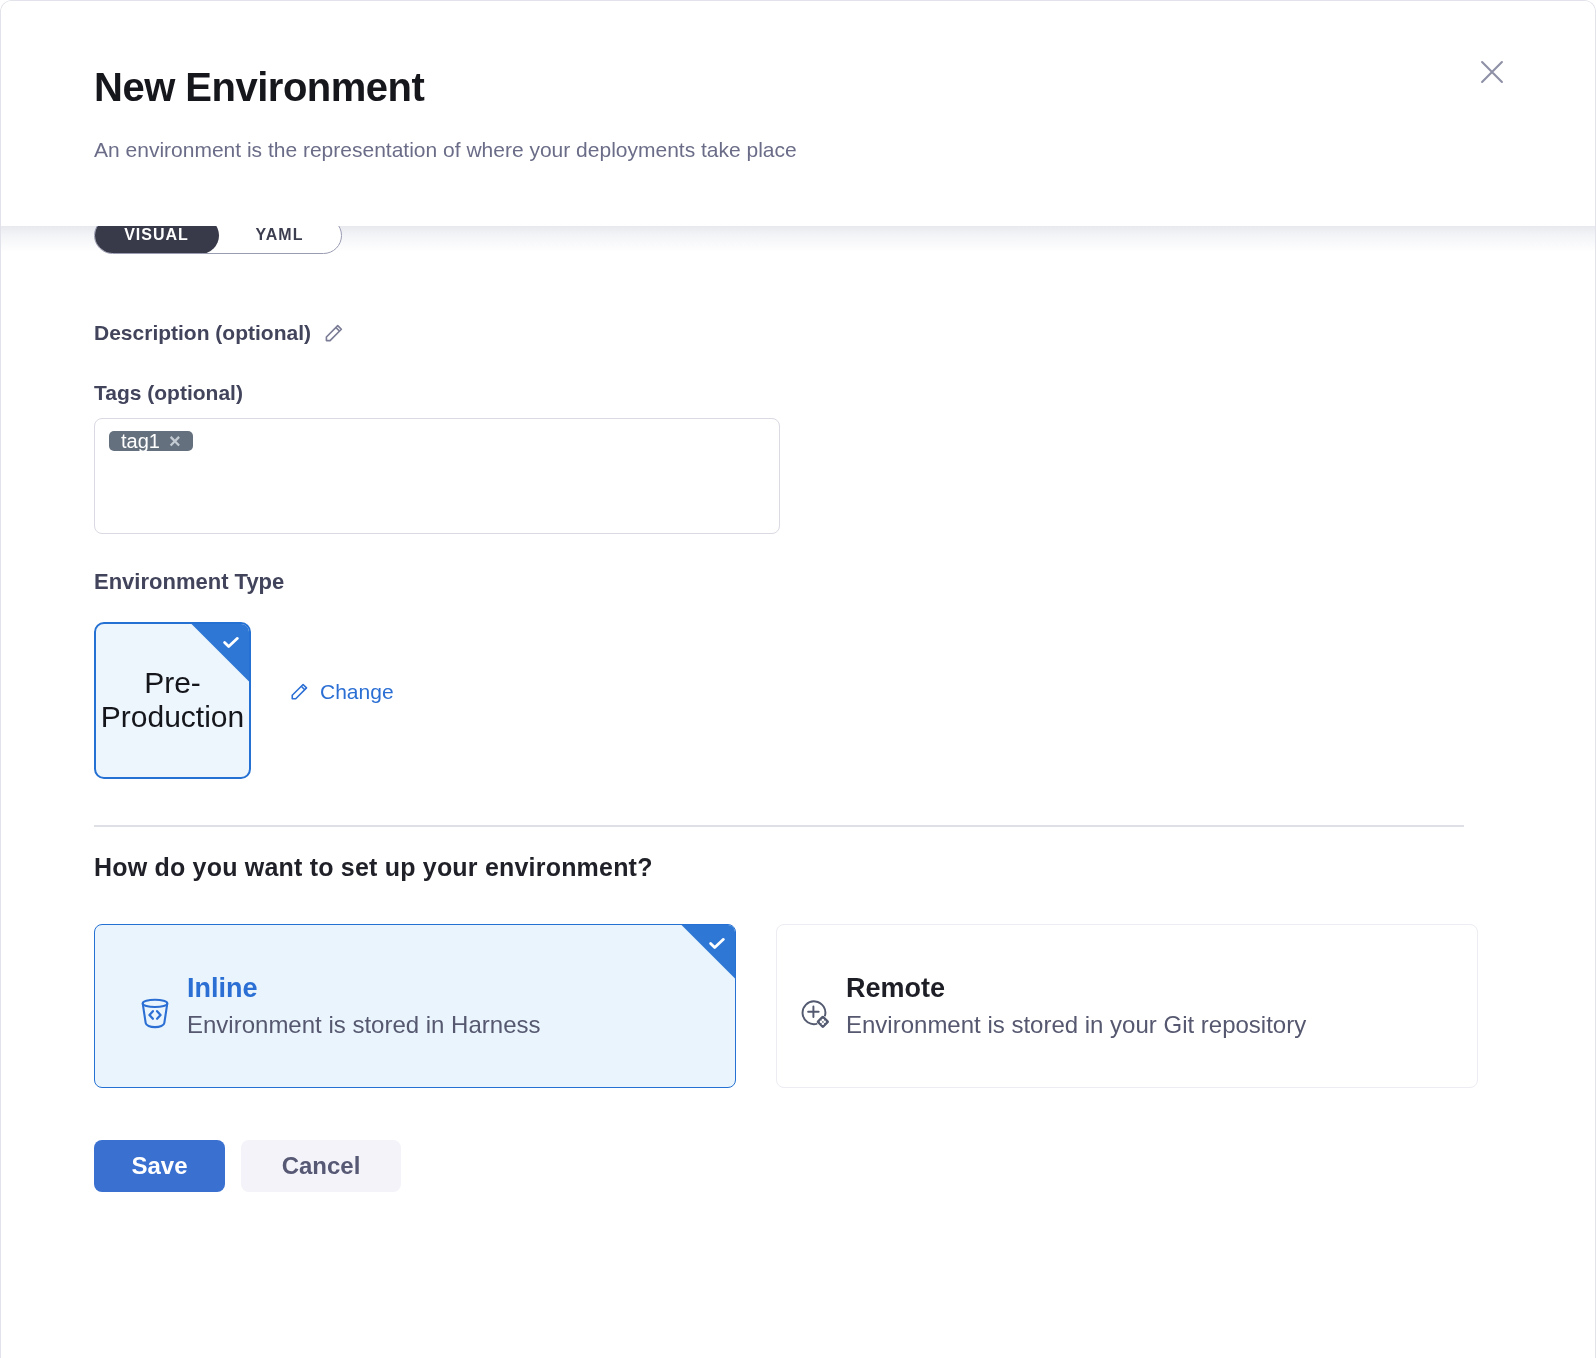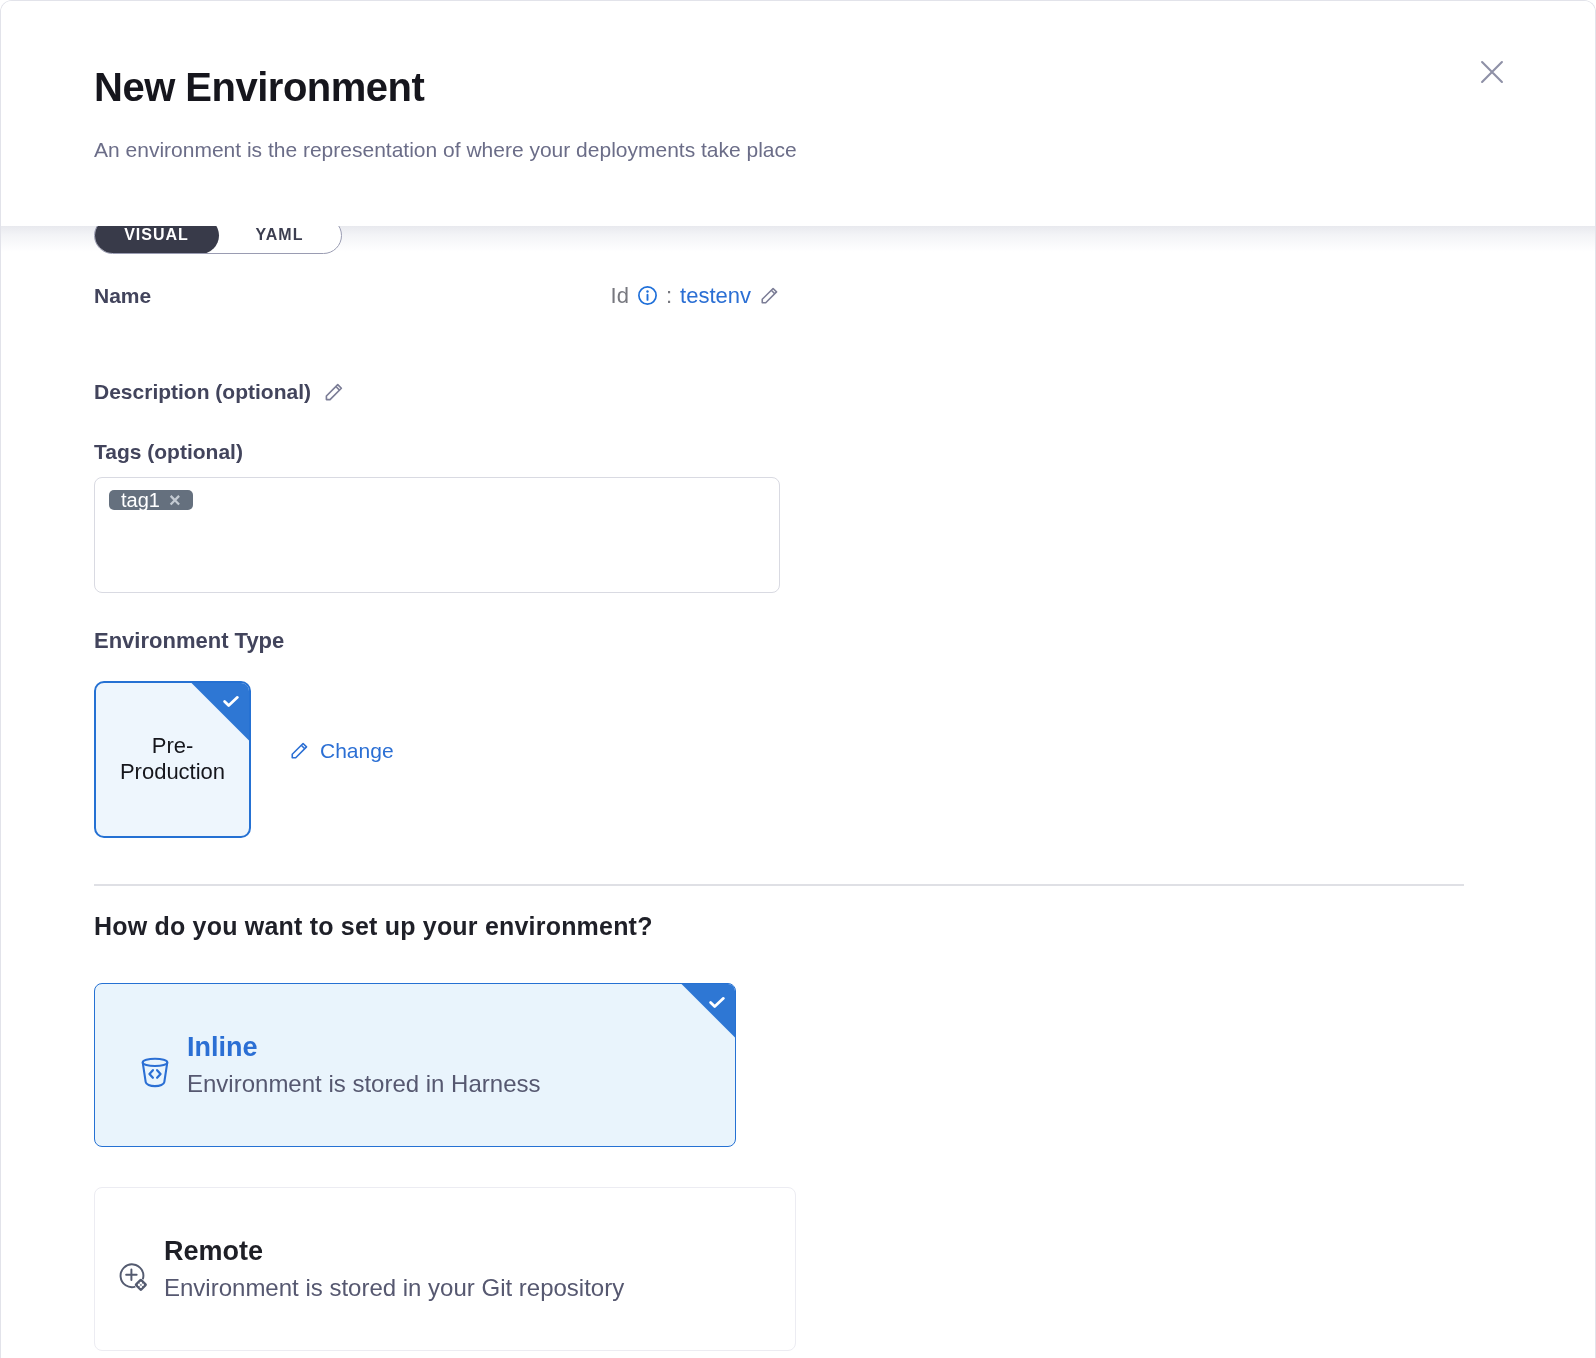--- a/index.html
+++ b/index.html
@@ -93,41 +93,41 @@
   }
   .tag-remove { color:#c3cad2; font-size:20px; cursor:pointer; font-weight:bold; }
 
   
   .envtype-label { margin-top:35px; height:30px; font-size:22px; }
   .envtype-row { margin-top:23px; display:flex; align-items:flex-start; gap:38px; }
   .envtype-card {
     position:relative; width:157px; height:157px;
     background:#eef6fd; border:2px solid #2571d3; border-radius:10px;
     display:flex; align-items:center; justify-content:center; text-align:center;
-    font-size:22px; color:#15161c; cursor:pointer; padding:0 14px;
+    font-size:30px; color:#15161c; cursor:pointer; padding:0 14px;
     overflow:hidden;
   }
   .corner-check {
     position:absolute; top:0; right:0; width:58px; height:58px;
     background:#2e77d4;
     clip-path:polygon(100% 0, 0 0, 100% 100%);
   }
   .corner-check svg { position:absolute; top:7px; right:7px; width:22px; height:22px; }
   .change-link {
     margin-top:58px; display:flex; align-items:center; gap:10px;
     color:#2b6fd4; font-size:21px; cursor:pointer; background:none; border:none;
     font-family:inherit;
   }
   .change-link .edit-pencil { color:#2b6fd4; width:21px; height:21px; }
 
   .divider { margin-top:46px; width:1370px; height:2px; background:#dfe0e5; }
 
   
   .setup-heading { margin-top:26px; height:32px; font-size:25px; font-weight:bold; color:#1f2028; letter-spacing:0.2px; }
-  .setup-cards { margin-top:39px; display:flex; gap:40px;flex-direction:column; }
+  .setup-cards { margin-top:39px; display:flex; gap:40px; }
   .store-card {
     position:relative; height:164px; border-radius:8px; background:#fff;
     border:1px solid #ececf2; cursor:pointer; overflow:hidden;
     display:flex; align-items:center;
   }
   .store-card.inline-card { width:642px; background:#e9f4fc; border:1.5px solid #2571d3; padding-left:42px; }
   .store-card.remote-card { width:702px; padding-left:19px; }
   .store-card .corner-check { width:54px; height:54px; }
   .store-icon { width:36px; height:36px; flex:0 0 auto; margin-right:14px; align-self:center; }
   .store-icon svg { width:100%; height:100%; display:block; }
@@ -162,41 +162,20 @@
 
   <div class="dialog-body">
 
     
     <div class="mode-toggle">
       <button class="mode-seg selected">VISUAL</button>
       <button class="mode-seg">YAML</button>
     </div>
 
     
-    <div class="name-row">
-      <span class="field-label">Name</span>
-      <span class="id-row">
-        <span class="id-label">Id</span>
-        <span class="info-icon">
-          <svg viewBox="0 0 20 20">
-              <circle cx="10" cy="10" r="8.2" fill="none" stroke="currentColor" stroke-width="1.6"></circle>
-              <circle cx="10" cy="6.2" r="1.15" fill="currentColor"></circle>
-              <path d="M10 9.2v5" stroke="currentColor" stroke-width="1.8" stroke-linecap="round"></path>
-            </svg>
-        </span>
-        <span class="id-colon">:</span>
-        <a class="id-value">testenv</a>
-        <span class="edit-pencil">
-          <svg viewBox="0 0 20 20">
-              <path d="M13.4 3.3l3.3 3.3L6.4 16.9H3.1v-3.3L13.4 3.3z" fill="none" stroke="currentColor" stroke-width="1.5" stroke-linejoin="round"></path>
-              <path d="M11.7 5l3.3 3.3" fill="none" stroke="currentColor" stroke-width="1.5"></path>
-            </svg>
-        </span>
-      </span>
-    </div>
 
     
     <div class="label-with-icon desc-label">
       <span class="field-label">Description (optional)</span>
       <span class="edit-pencil">
         <svg viewBox="0 0 20 20">
             <path d="M13.4 3.3l3.3 3.3L6.4 16.9H3.1v-3.3L13.4 3.3z" fill="none" stroke="currentColor" stroke-width="1.5" stroke-linejoin="round"></path>
             <path d="M11.7 5l3.3 3.3" fill="none" stroke="currentColor" stroke-width="1.5"></path>
           </svg>
       </span>

